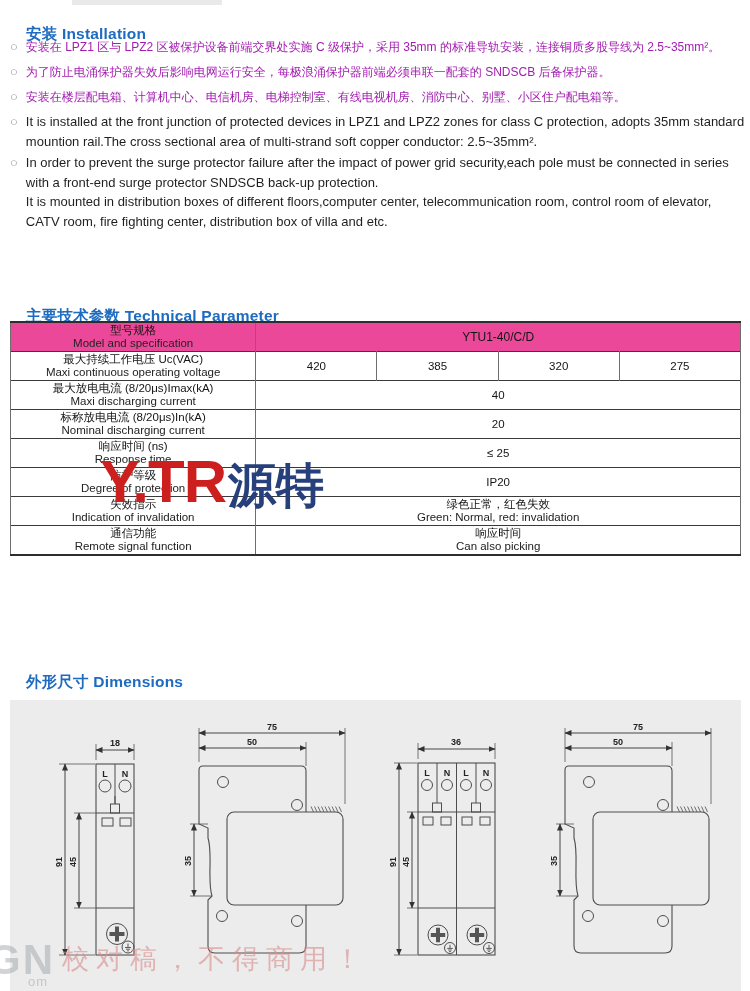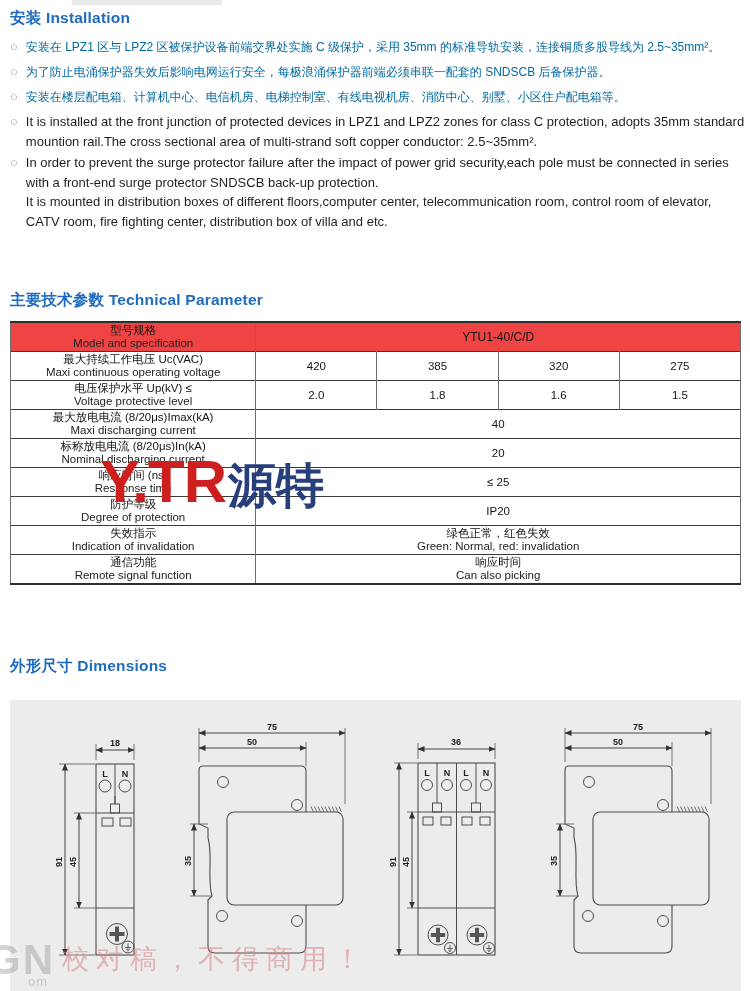--- a/index.html
+++ b/index.html
@@ -4,49 +4,49 @@
 <style>
   html,body{margin:0;padding:0;background:#fff;}
   body{
     width:750px;height:991px;position:relative;overflow:hidden;
     font-family:"Liberation Sans","DejaVu Sans",sans-serif;
     -webkit-font-smoothing:antialiased;
   }
   .abs{position:absolute;}
   .top-remnant{left:72px;top:0;width:150px;height:5px;background:#cfcfcf;opacity:.45;}
   .sec-h{
-    margin:0;color:#1e6bbf;font-size:15.5px;font-weight:700;letter-spacing:.2px;
+    margin:16px;color:#1e6bbf;font-size:15.5px;font-weight:700;letter-spacing:.2px;
   }
   #h-install{left:10px;top:8px;}
   #h-params{left:10px;top:290px;}
   #h-dims{left:10px;top:656px;}
 
   
   .bullets{left:10px;width:737px;color:#2c2c2c;}
   #cn-bullets{top:38px;}
   #en-bullets{top:112px;}
   .bullet{display:flex;align-items:flex-start;}
   #cn-bullets .bullet{margin-bottom:7px;}
   #en-bullets .bullet{margin-bottom:2px;}
   .marker{color:#8f8f8f;font-size:13px;line-height:18px;margin-right:8px;flex:0 0 auto;}
-  #cn-bullets .btext{font-size:12px;line-height:18px;white-space:nowrap;color:#0369a1;}
+  #cn-bullets .btext{font-size:12px;line-height:18px;white-space:nowrap;color:#a21caf;}
   #en-bullets .btext{font-size:13px;line-height:19.5px;color:#1f1f1f;}
   #en-bullets .marker{line-height:19.5px;}
 
   
   #param-table{
     left:10px;top:321px;width:731px;border-collapse:collapse;table-layout:fixed;
     border-top:2px solid #2e2e2e;border-bottom:2px solid #2e2e2e;
   }
   #param-table tr{border-top:1px solid #3a3a3a;height:28px;}
   #param-table td{
     border-left:1px solid #6e6e6e;border-right:1px solid #6e6e6e;
     padding:1px 3px;text-align:center;vertical-align:middle;
   }
-  #param-table tr.hdr{background:#ef4444;}
+  #param-table tr.hdr{background:#ec4899;}
   .cell-cn{font-size:11.5px;line-height:13px;color:#141414;}
   .cell-en{font-size:11.5px;line-height:13px;color:#222;}
   .cell-val{font-size:11.5px;color:#141414;}
   .model-val{font-size:12px;color:#141414;}
 
   
   .wm-brand{left:100px;top:447px;white-space:nowrap;z-index:5;pointer-events:none;}
   .wm-red{font-size:60px;font-weight:900;color:#ce1f1f;letter-spacing:-1px;}
   .wm-navy{font-size:48px;font-weight:700;color:#27407c;margin-left:2px;font-family:"DejaVu Sans","Liberation Sans",sans-serif;}
 
@@ -131,30 +131,20 @@
   </tr>
   <tr>
     <td>
       <div class="cell-cn">最大持续工作电压 Uc(VAC)</div>
       <div class="cell-en">Maxi continuous operating voltage</div>
     </td>
     <td class="cell-val">420</td>
     <td class="cell-val">385</td>
     <td class="cell-val">320</td>
     <td class="cell-val">275</td>
-  </tr>
-  <tr>
-    <td>
-      <div class="cell-cn">电压保护水平 Up(kV) ≤</div>
-      <div class="cell-en">Voltage protective level</div>
-    </td>
-    <td class="cell-val">2.0</td>
-    <td class="cell-val">1.8</td>
-    <td class="cell-val">1.6</td>
-    <td class="cell-val">1.5</td>
   </tr>
   <tr>
     <td>
       <div class="cell-cn">最大放电电流 (8/20μs)Imax(kA)</div>
       <div class="cell-en">Maxi discharging current</div>
     </td>
     <td colspan="4" class="cell-val">40</td>
   </tr>
   <tr>
     <td>

